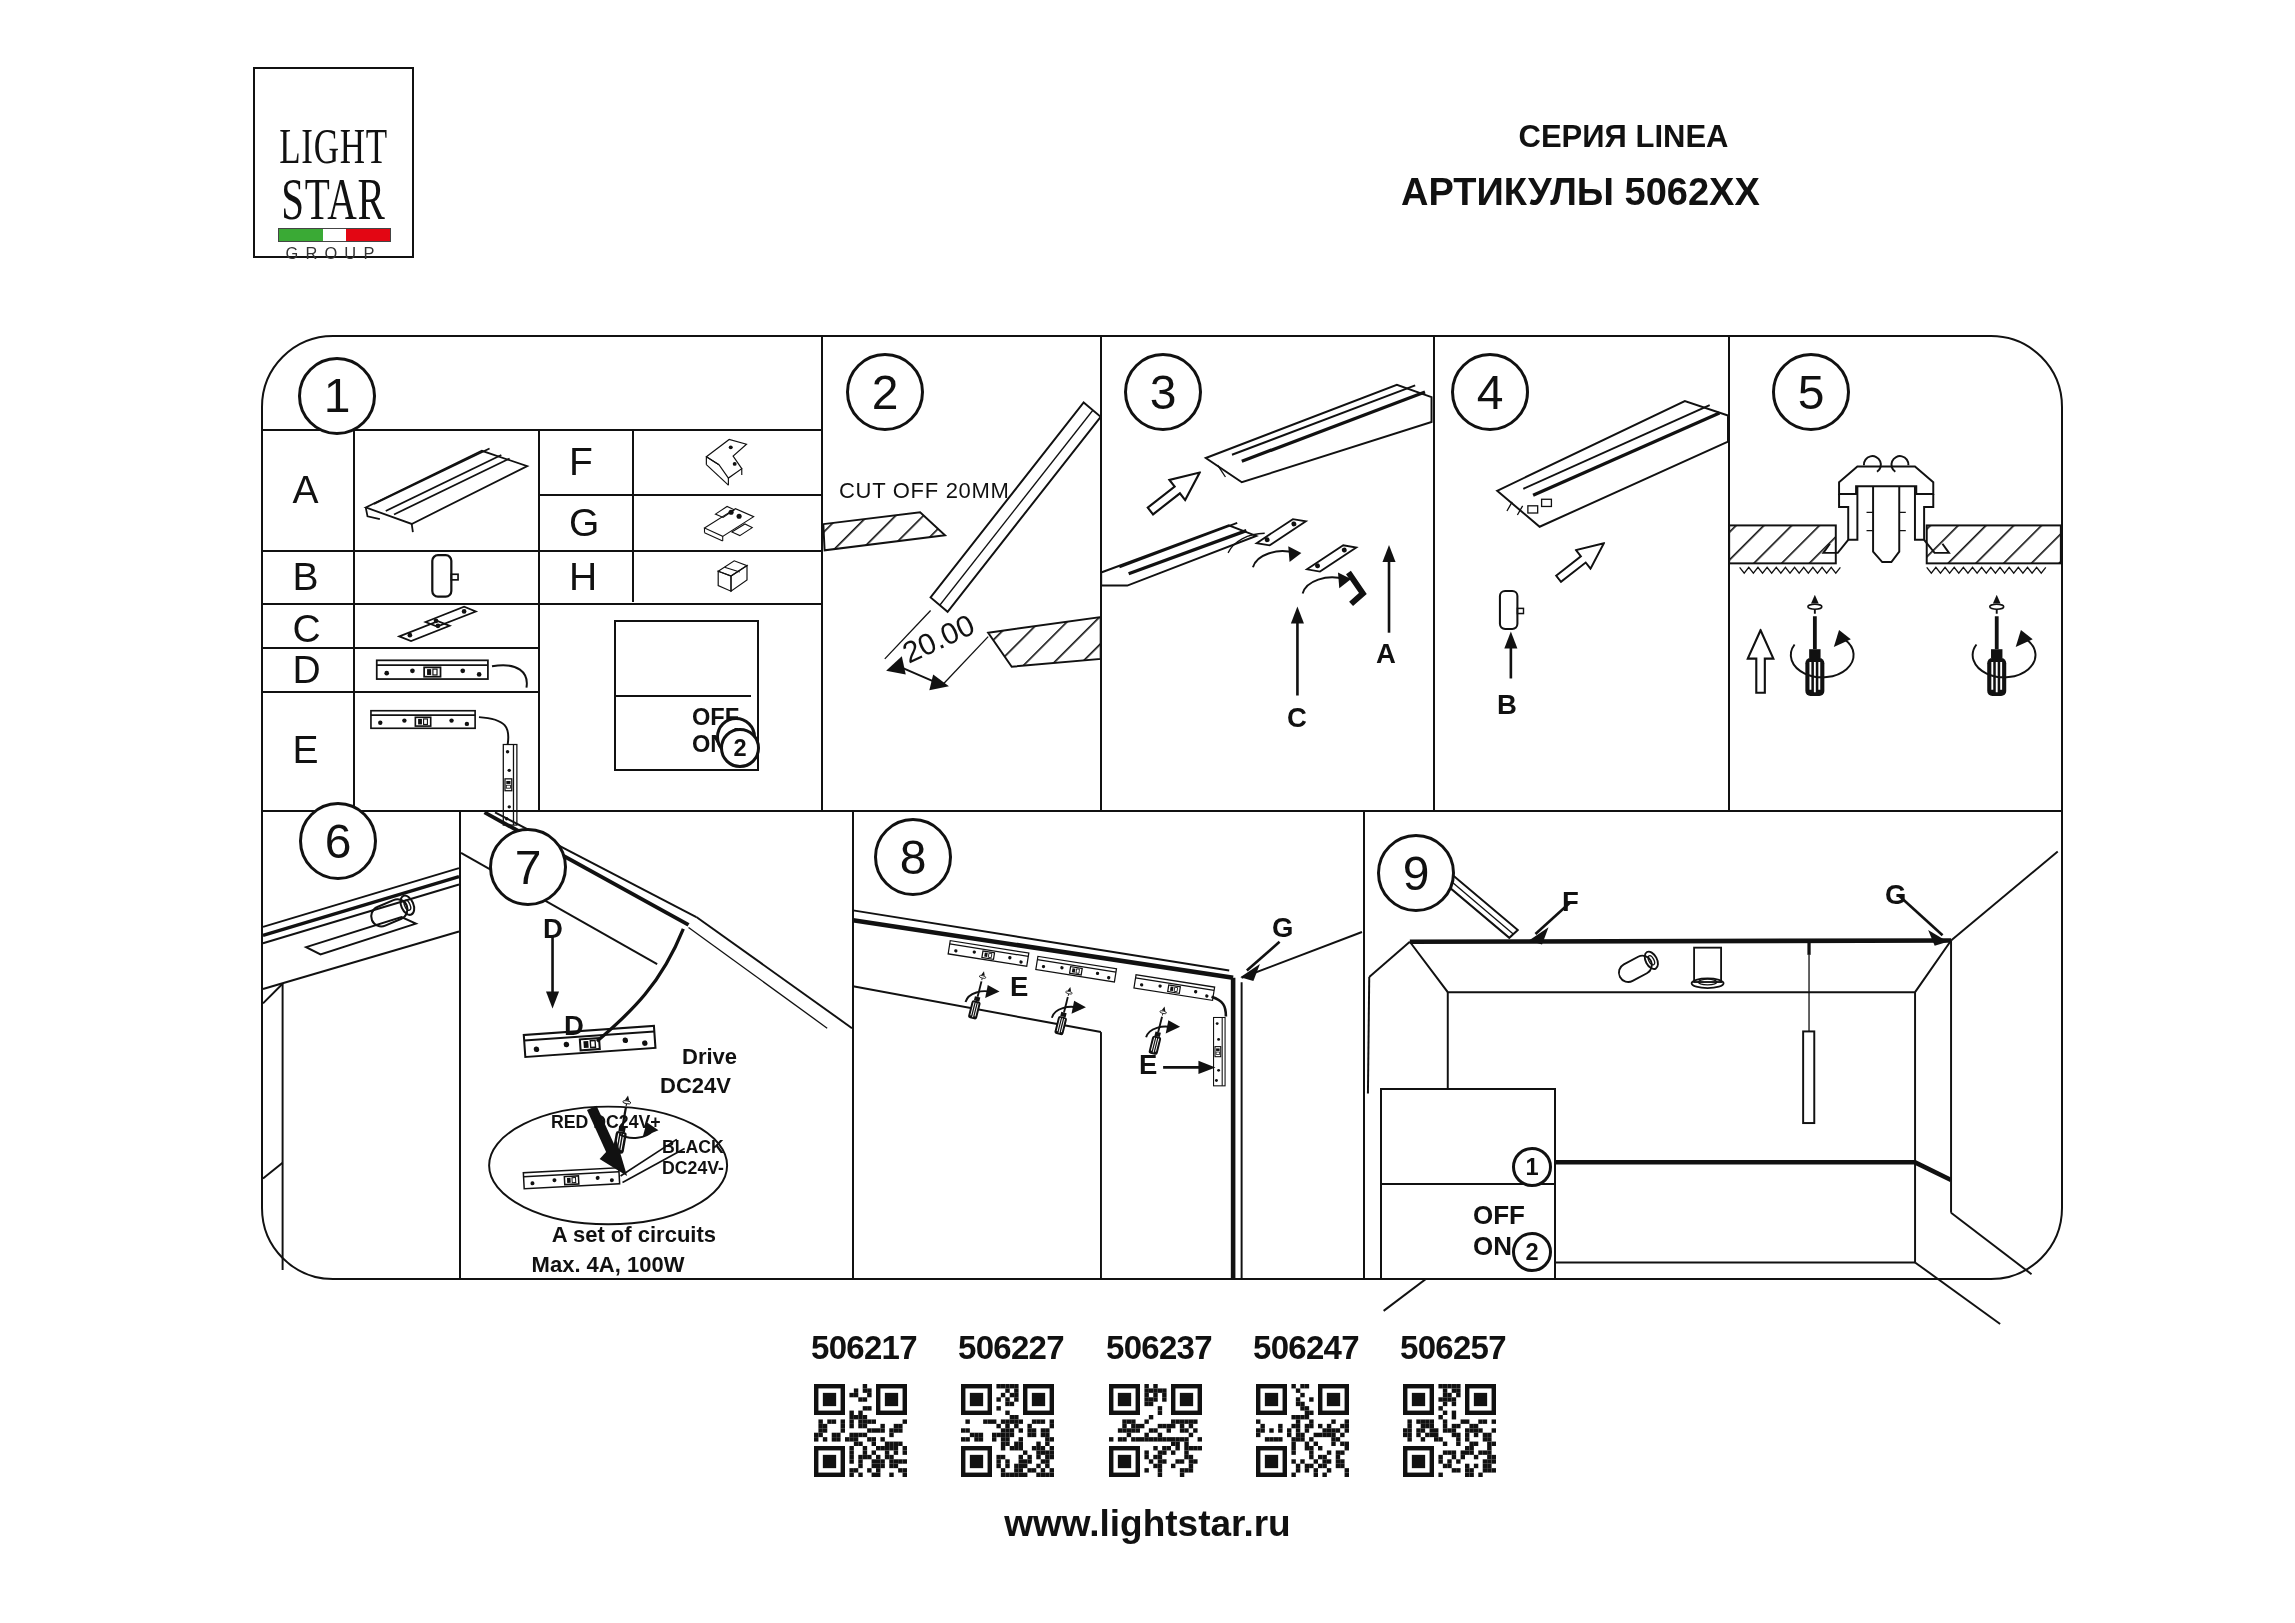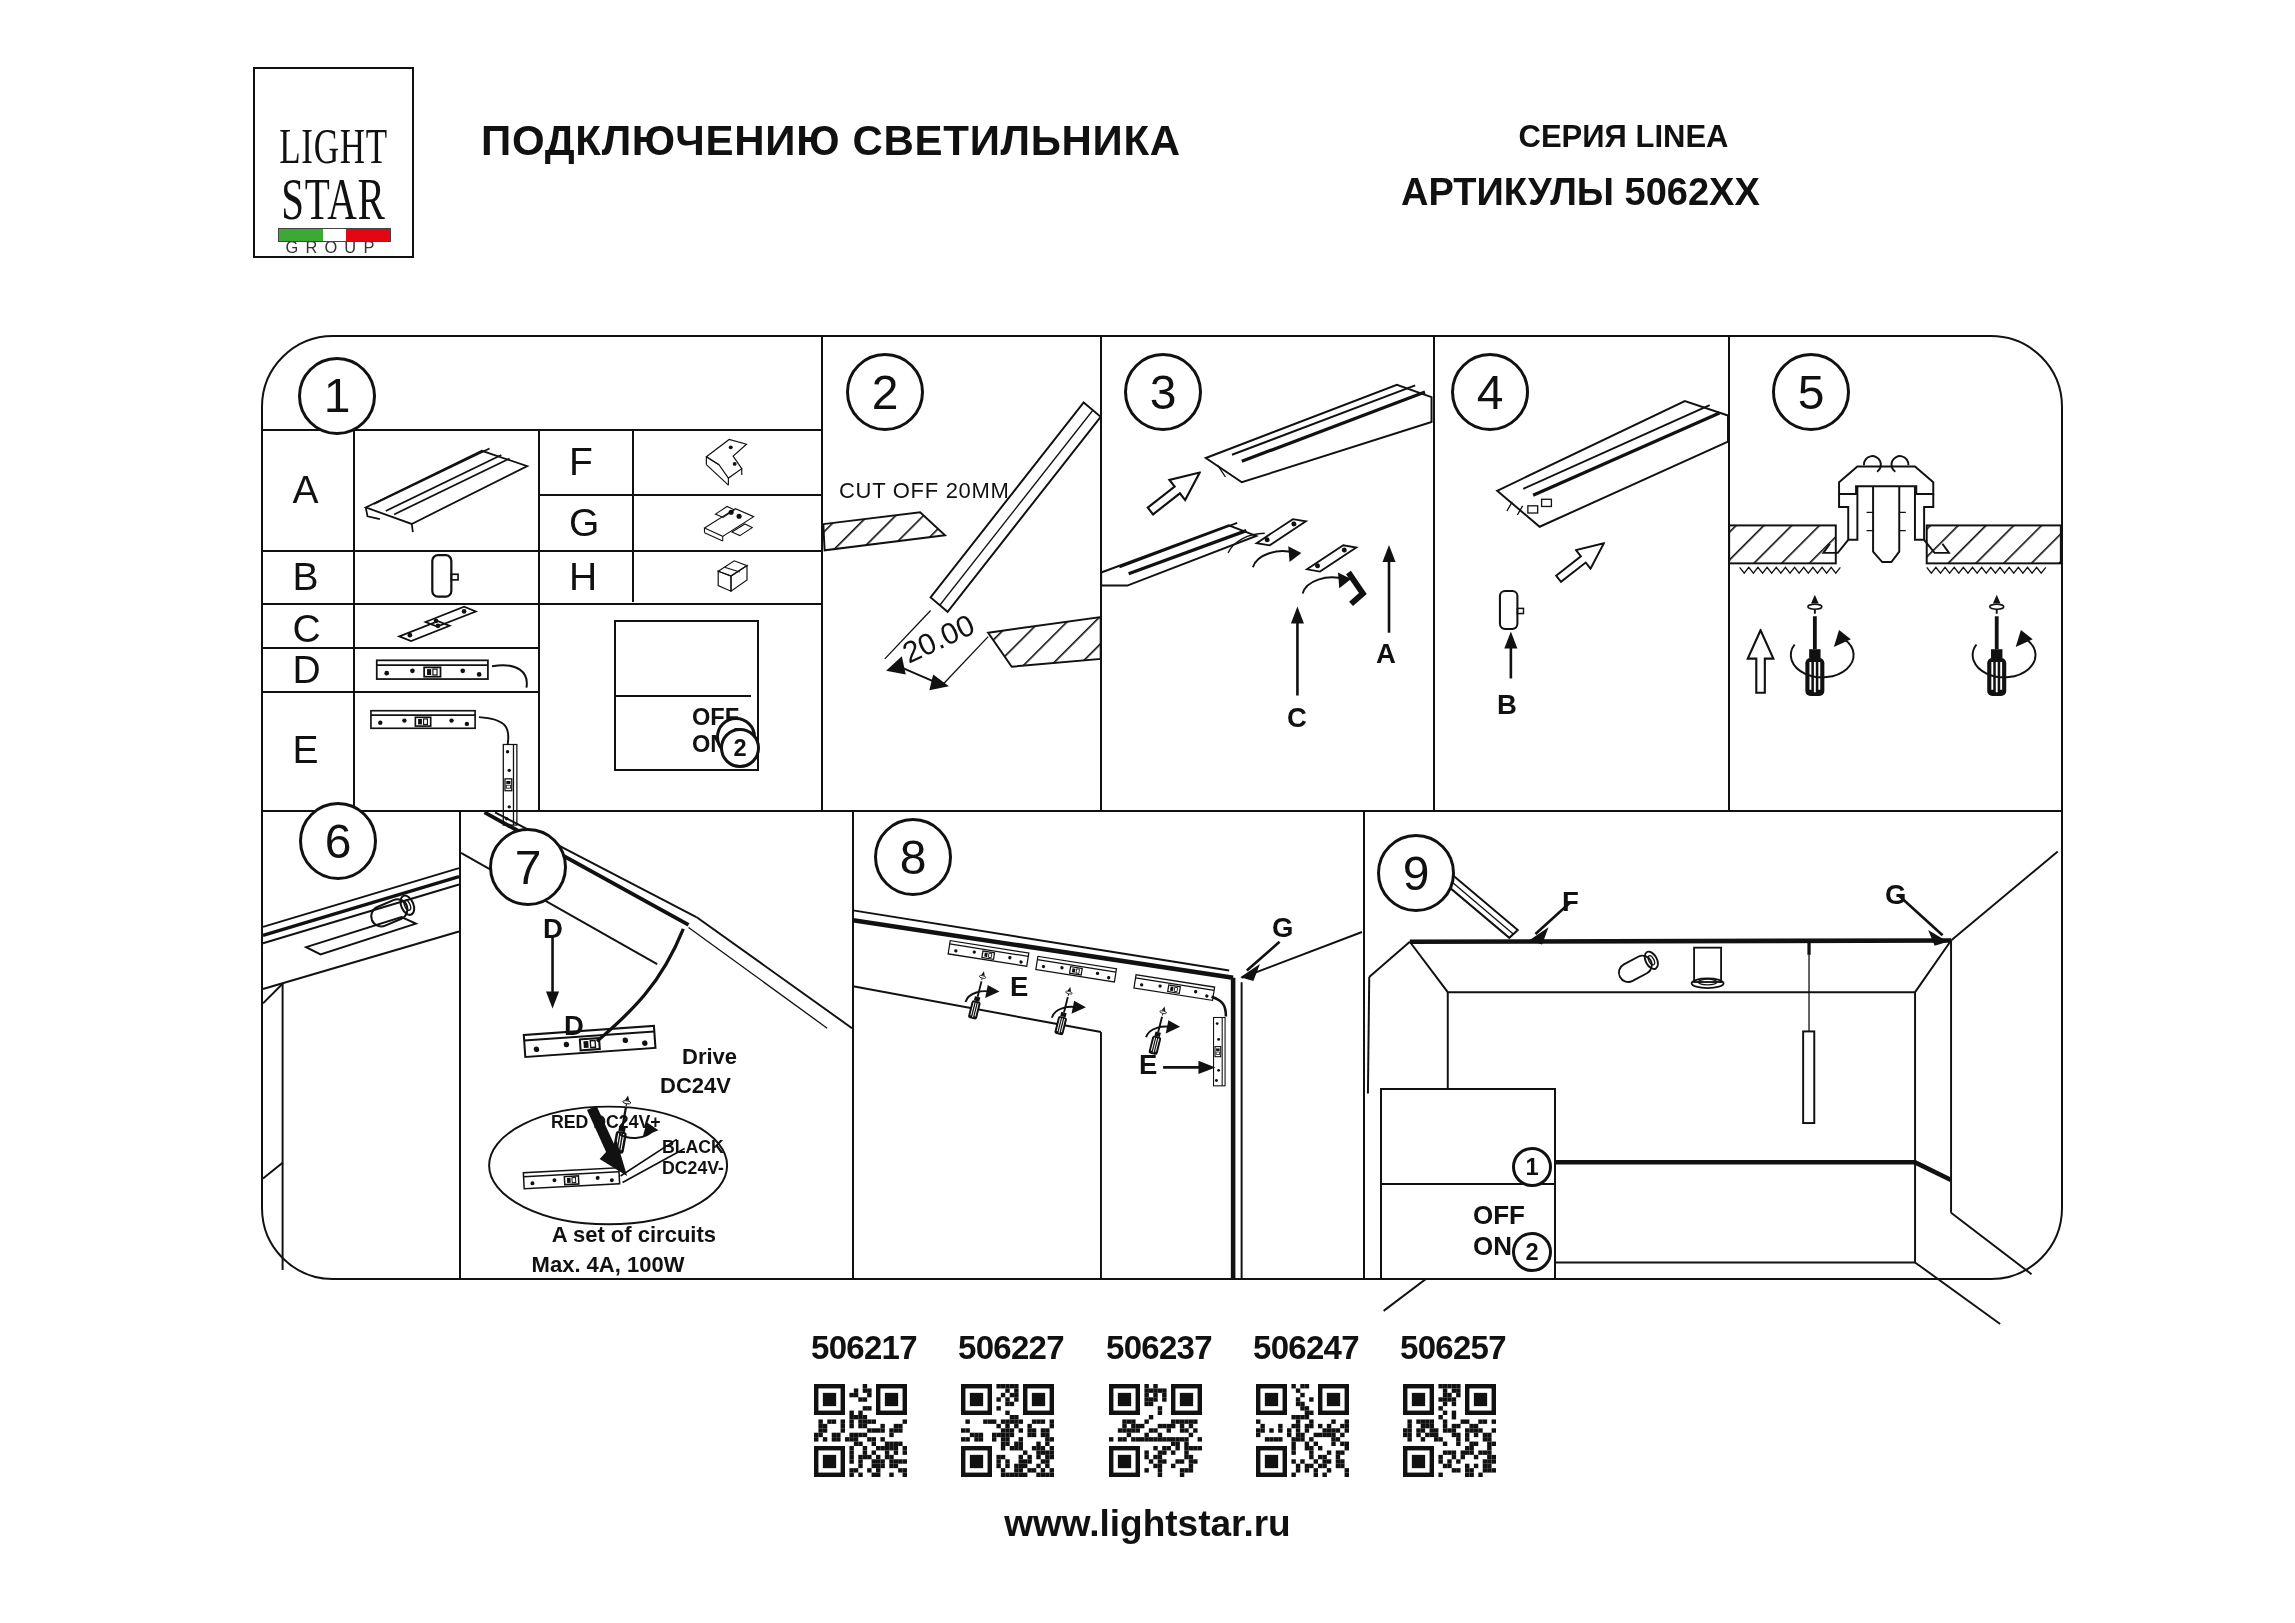--- a/index.html
+++ b/index.html
@@ -2,21 +2,21 @@
 <html style="font-size:10.5px"><head>
 <meta charset="utf-8">
 <style>
   html,body{margin:0;padding:0;background:#fff;}
   body{width:2295px;height:1623px;position:relative;font-family:"Liberation Sans",sans-serif;color:#111;}
   .abs{position:absolute;}
   
   .logo-box{left:253px;top:67px;width:157px;height:187px;border:2.6px solid #111;text-align:center;background:#fff;}
   .logo-light{display:block;margin-top:58px;font-family:"Liberation Serif",serif;font-size:35px;letter-spacing:0.7px;transform:scaleY(1.45);}
   .logo-star{display:block;margin-top:7.9px;font-family:"Liberation Serif",serif;font-size:41px;letter-spacing:0.7px;transform:scaleY(1.45);}
-  .logo-group{display:block;margin-top:15px;font-size:16.4px;letter-spacing:7.2px;color:#333;}
+  .logo-group{display:block;margin-top:21px;font-size:16.4px;letter-spacing:7.2px;color:#333;}
   .flag{left:23px;top:159px;width:111px;height:11.8px;border:0.7px solid #444;display:flex;}
   .flag span{height:100%;}
   .title{left:481px;top:110px;width:818px;font-size:42px;font-weight:bold;line-height:61px;letter-spacing:0.7px;}
   .series{left:1401px;top:119px;width:445px;text-align:center;font-size:31px;font-weight:bold;}
   .articles{left:1401px;top:171px;width:445px;font-size:38px;font-weight:bold;}
   
   .sheet{left:261px;top:335px;width:1798px;height:941px;border:2.6px solid #111;border-radius:72px;background:#fff;}
   .vline{position:absolute;width:2px;background:#111;}
   .hline{position:absolute;height:2px;background:#111;}
   .circle{position:absolute;width:72px;height:72px;border:3.3px solid #111;border-radius:50%;display:flex;align-items:center;justify-content:center;font-size:48px;background:#fff;z-index:5;}
@@ -151,21 +151,20 @@
   <span class="logo-light">LIGHT</span>
   <span class="logo-star">STAR</span>
   <span class="logo-group">GROUP</span>
   <span class="abs flag">
     <span style="width:40%;background:#3aaa35"></span>
       <span style="width:20%;background:#fff"></span>
       <span style="width:40%;background:#e30613"></span>
   </span>
 </div>
 <div class="abs title">
-  <div>ПОДКЛЮЧЕНИЮ СВЕТИЛЬНИКА</div>
 </div>
 <div class="abs series">СЕРИЯ LINEA</div>
 <div class="abs articles">АРТИКУЛЫ 5062XX</div>
 
 <div class="abs sheet">
 
   <div class="hline" style="left:0;top:473px;width:1798px"></div>
   <div class="vline" style="left:558px;top:0;height:475px"></div>
   <div class="vline" style="left:837px;top:0;height:475px"></div>
   <div class="vline" style="left:1170px;top:0;height:475px"></div>

